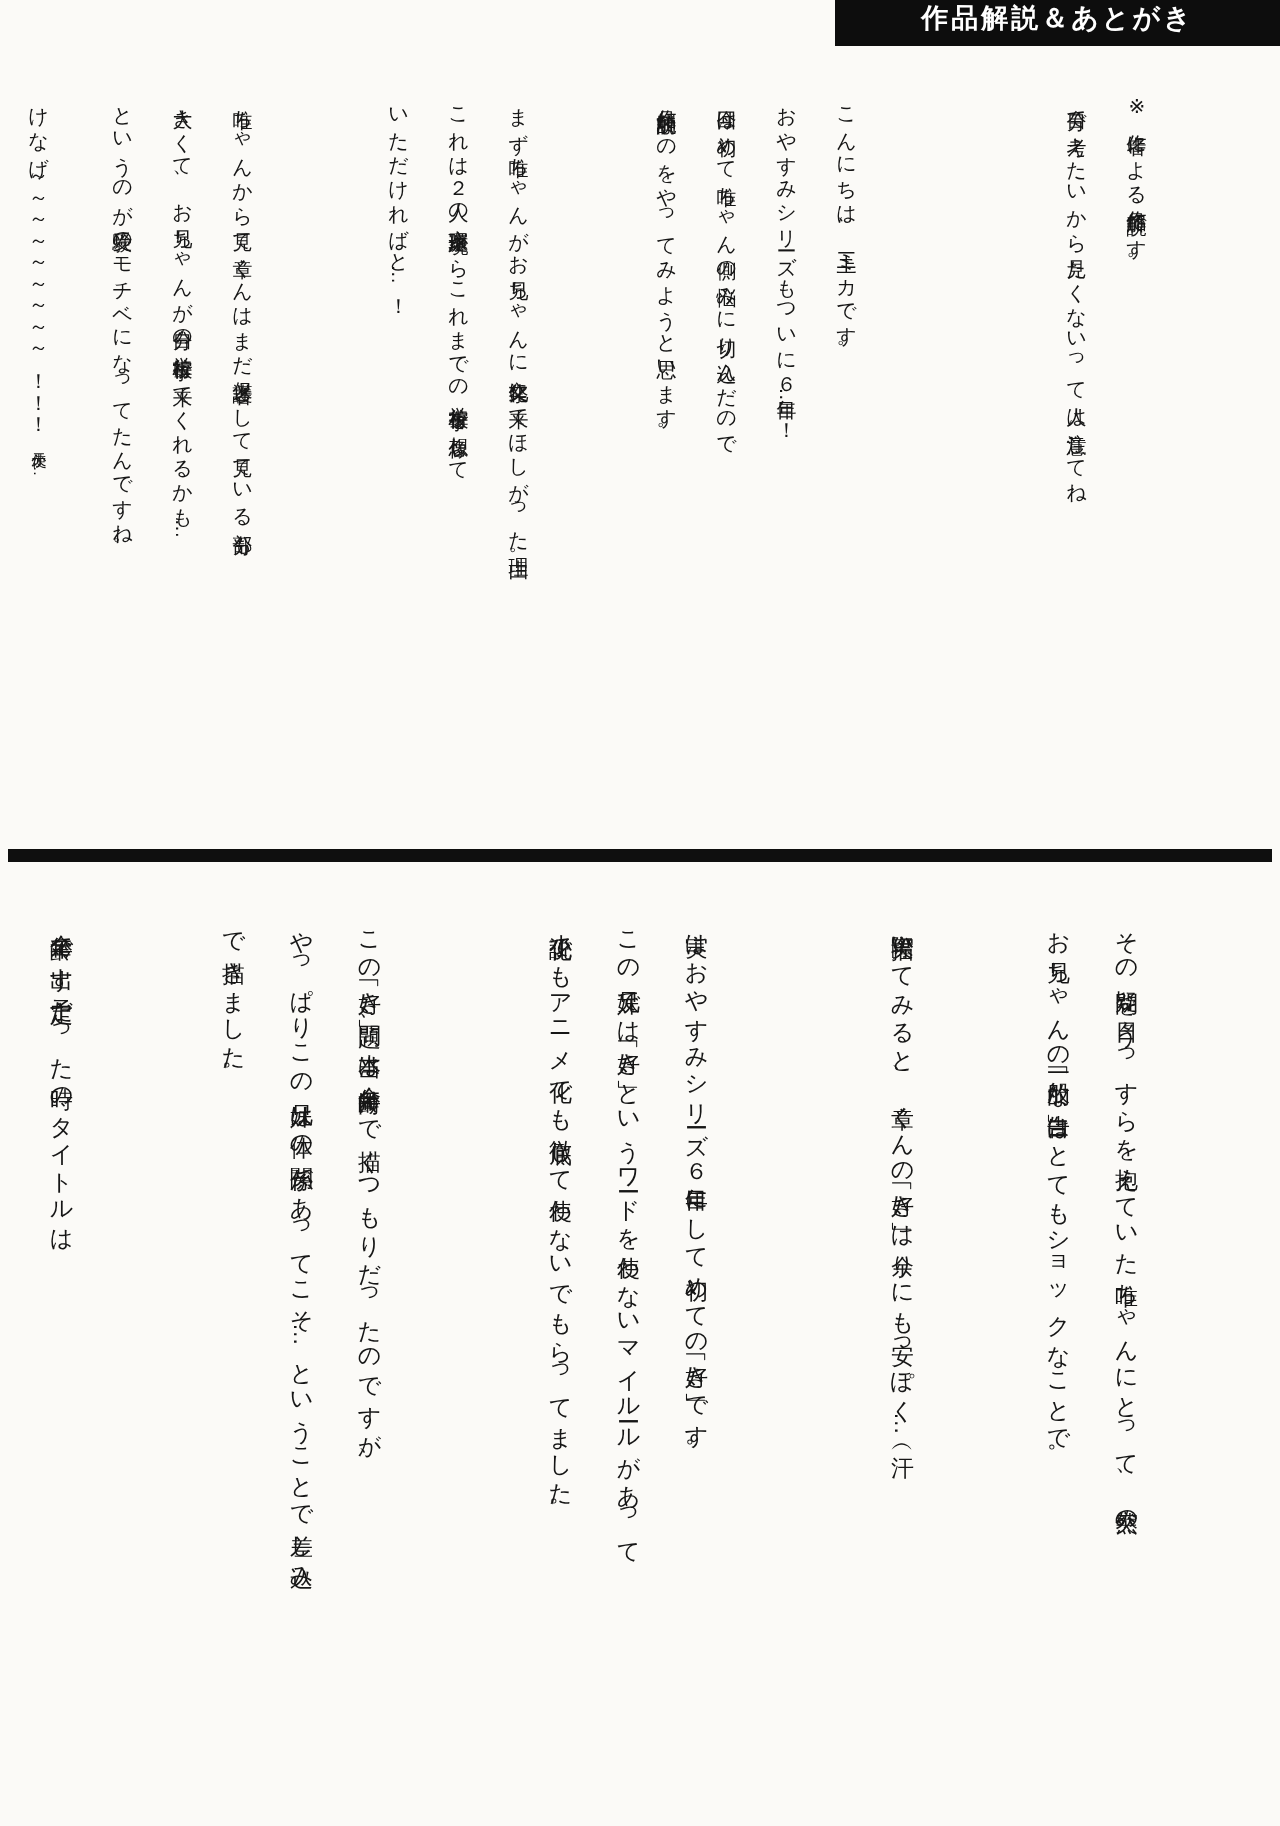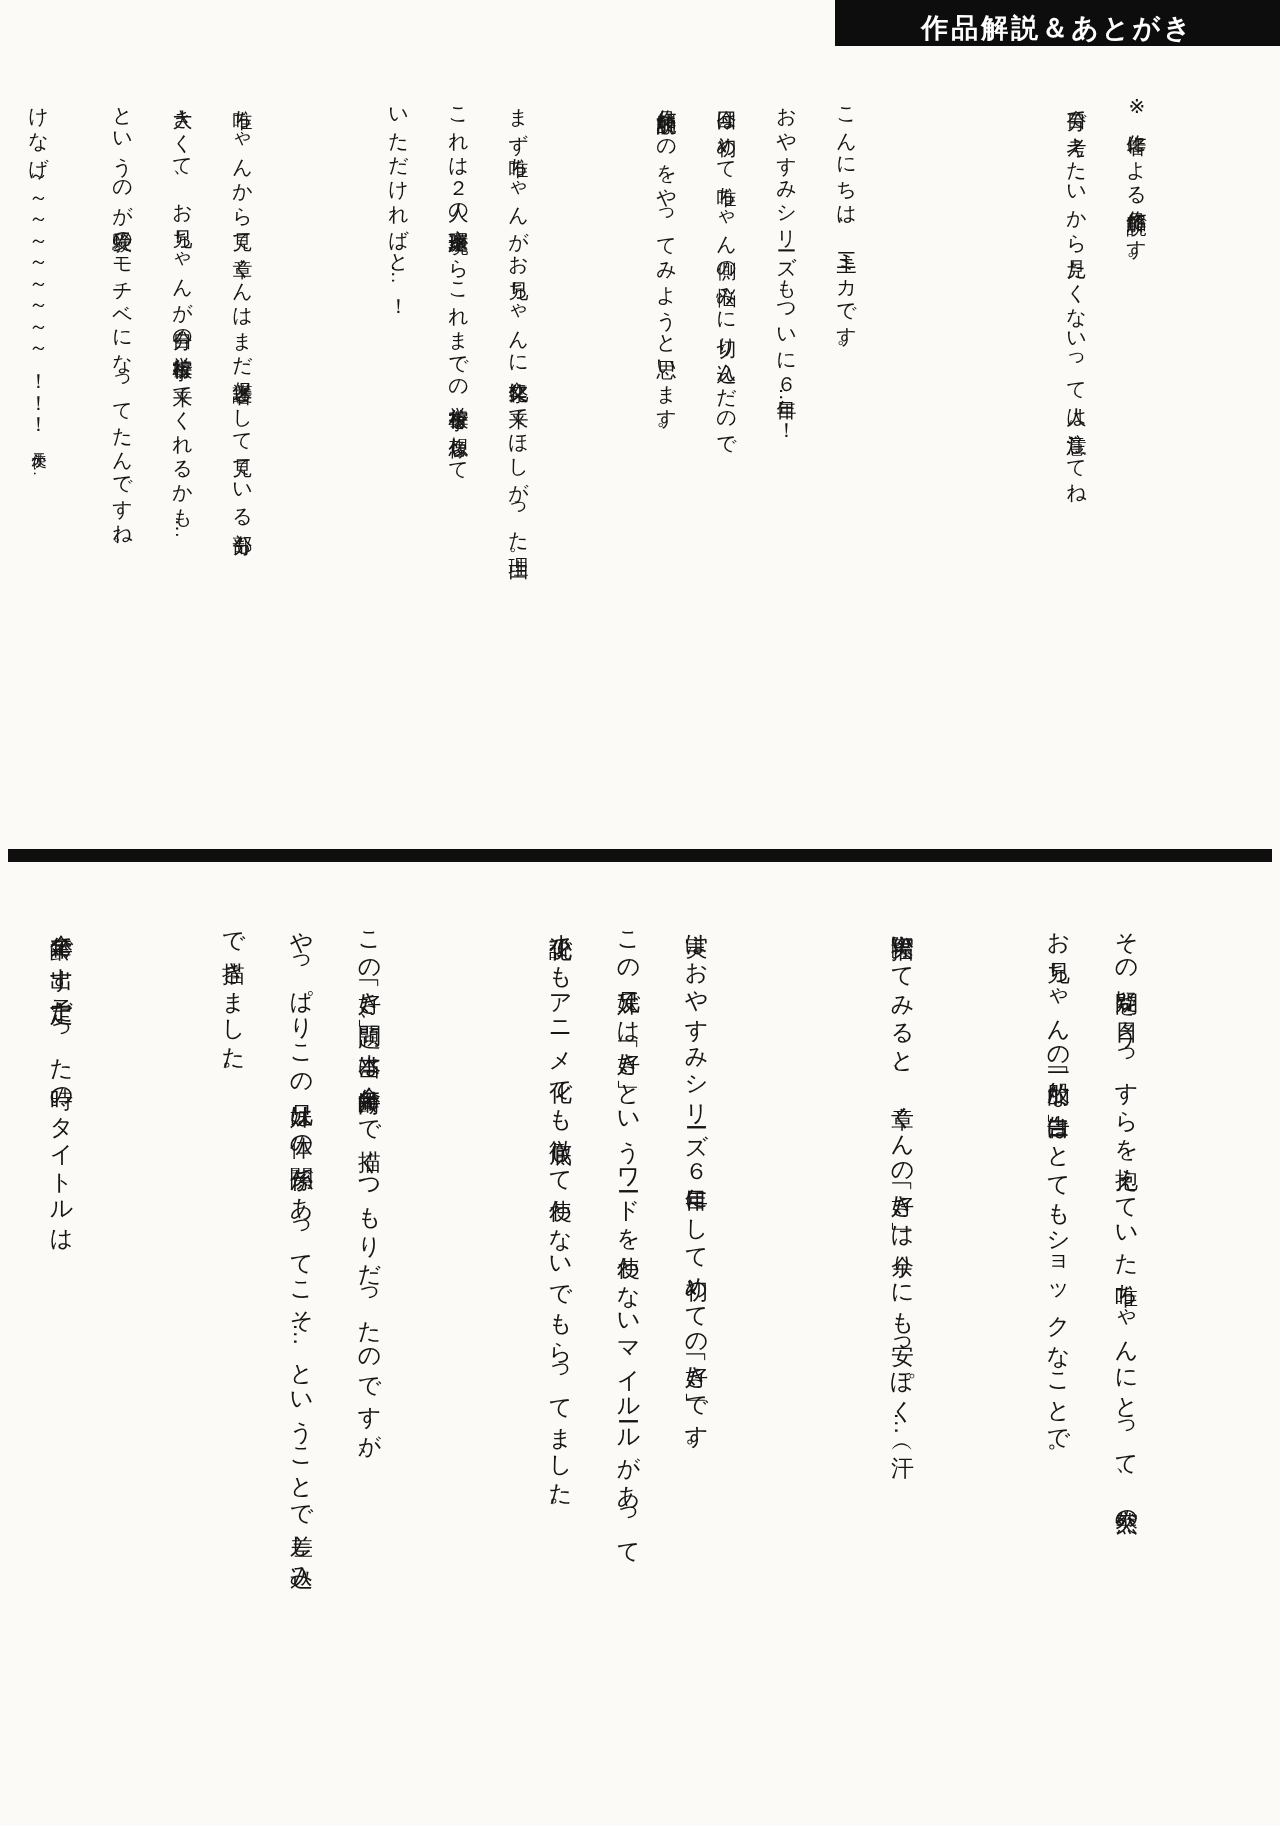--- a/index.html
+++ b/index.html
@@ -3,21 +3,21 @@
 <meta charset="utf-8">
 <style>
   html,body{margin:0;padding:0;background:#e8e8e6;}
   .page{
     position:relative;width:1280px;height:1826px;margin:0 auto;
     background:#fbfaf7;overflow:hidden;
     font-family:"Liberation Sans","DejaVu Sans",sans-serif;
   }
   .header-bar{
     position:absolute;top:0;left:835px;width:445px;height:46px;
-    background:#0d0d0d;display:flex;align-items:flex-end;justify-content:center;
+    background:#0d0d0d;display:flex;align-items:flex-start;justify-content:center;
   }
   .header-title{color:#ffffff;font-size:27px;font-weight:bold;letter-spacing:3px;}
   .divider{
     position:absolute;top:849px;left:8px;width:1264px;height:13px;background:#0f0f0f;
   }
   .vsec{
     position:absolute;writing-mode:vertical-rl;text-orientation:mixed;
     color:#161616;white-space:pre-line;
   }
   .sec-top{top:94px;right:68px;height:632px;font-size:20px;line-height:30px;letter-spacing:1.5px;}

